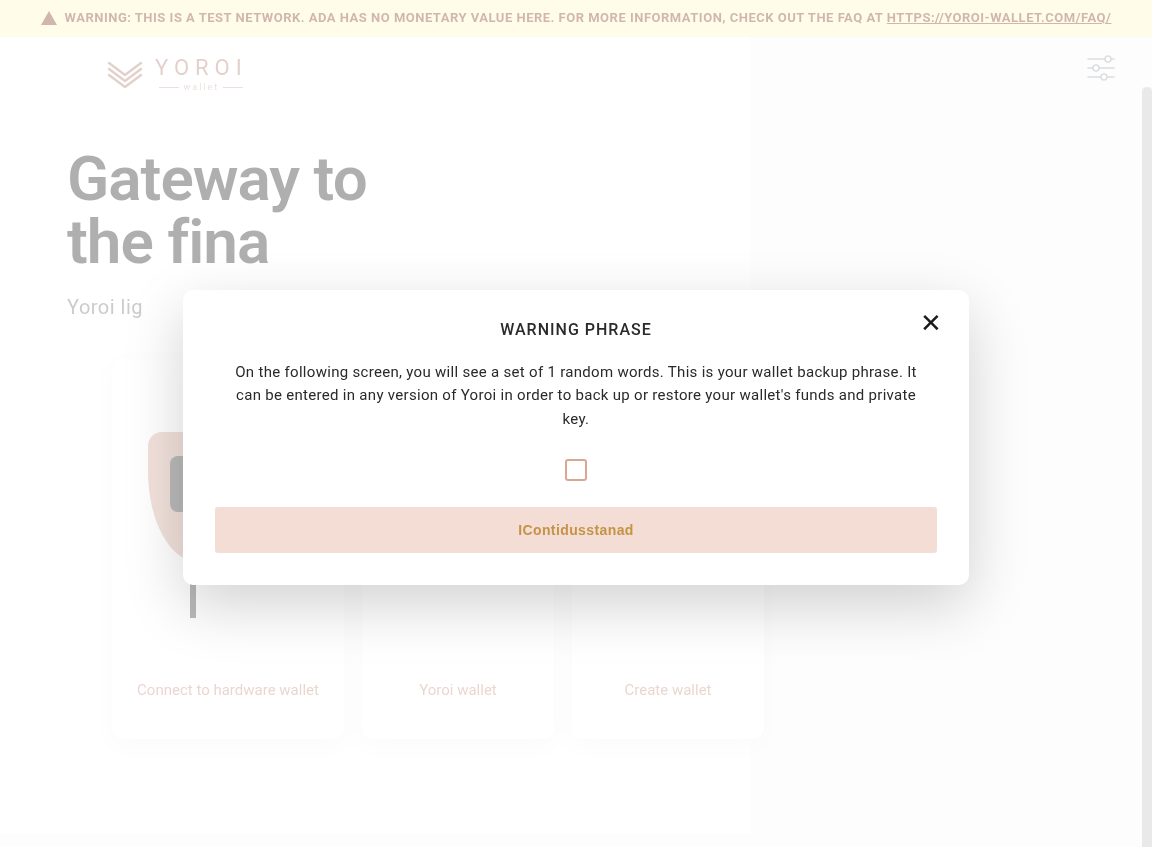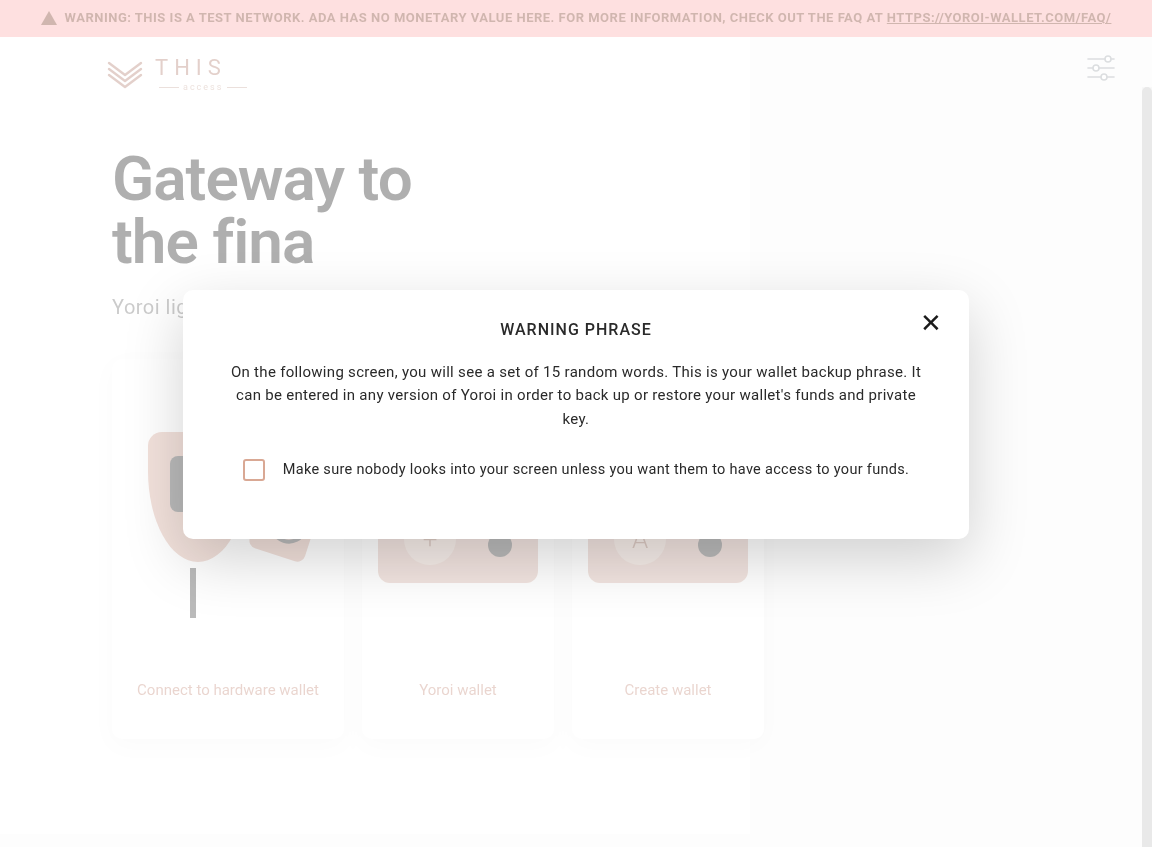--- a/index.html
+++ b/index.html
@@ -2,21 +2,21 @@
 <html><head>
 <meta charset="utf-8">
 <style>
   * { box-sizing: border-box; margin: 0; padding: 0; }
   html, body { width: 1152px; height: 847px; overflow: hidden; font-family: -apple-system, BlinkMacSystemFont, "Segoe UI", Roboto, Helvetica, Arial, sans-serif; }
   body { position: relative; background: #f8f8f8; }
 
   
   .warning-banner {
     width: 100%;
-    background: #fca5a5;
+    background: #fef9c3;
     color: #7a2f1b;
     font-size: 13px;
     font-weight: 700;
     letter-spacing: 0.5px;
     padding: 8px 24px;
     text-align: center;
     line-height: 1.6;
     display: flex;
     align-items: center;
     justify-content: center;
@@ -104,21 +104,21 @@
   .settings-icon {
     width: 30px; height: 30px;
     position: absolute;
     top: 16px;
     right: 36px;
     cursor: pointer;
   }
 
   
   .hero {
-    padding: 110px 0 0 112px;
+    padding: 110px 0 0 67px;
     max-width: 420px;
   }
   .hero h1 {
     font-size: 62px;
     font-weight: 600;
     line-height: 1.02;
     letter-spacing: -1px;
     color: #1a1a1a;
   }
   .hero p {
@@ -365,22 +365,22 @@
   <div class="page-left">
 
     <div class="header-row">
       <div class="logo">
         <span class="logo-mark">
           <svg viewBox="0 0 40 40" width="40" height="40">
             <path d="M4 8 L20 20 L36 8 M4 14 L20 26 L36 14 M4 20 L20 32 L36 20" stroke="#b07a6a" stroke-width="2.4" fill="none" stroke-linecap="round" stroke-linejoin="round"></path>
           </svg>
         </span>
         <span class="logo-text">
-          <span class="brand">THIS</span>
-          <span class="sub">access</span>
+          <span class="brand">YOROI</span>
+          <span class="sub">wallet</span>
         </span>
       </div>
     </div>
 
     <div class="hero">
       <h1>Gateway to the fina</h1>
       <p>Yoroi lig</p>
     </div>
 
     <div class="card-row">
@@ -440,18 +440,20 @@
     <div class="scroll-thumb"></div>
   </div>
 
 </div>
 
 <div class="overlay"></div>
 
 <div class="modal">
   <div class="close-btn">✕</div>
   <h2>WARNING PHRASE</h2>
-  <div class="body-text">On the following screen, you will see a set of 15 random words. This is your wallet backup phrase. It can be entered in any version of Yoroi in order to back up or restore your wallet's funds and private key.</div>
+  <div class="body-text">On the following screen, you will see a set of 1 random words. This is your wallet backup phrase. It can be entered in any version of Yoroi in order to back up or restore your wallet's funds and private key.</div>
   <div class="checkbox-row">
     <div class="checkbox"></div>
-    <div class="checkbox-label">Make sure nobody looks into your screen unless you want them to have access to your funds.</div>
   </div>
+  <button class="continue-btn">
+    <span>IContidusstanad</span>
+  </button>
 </div>
 
 </body></html>

